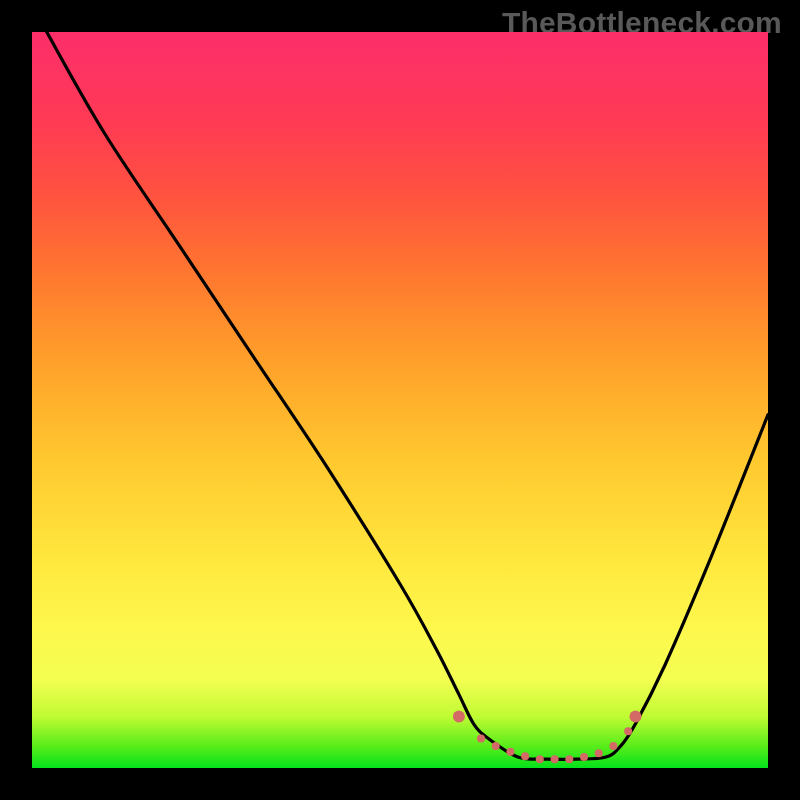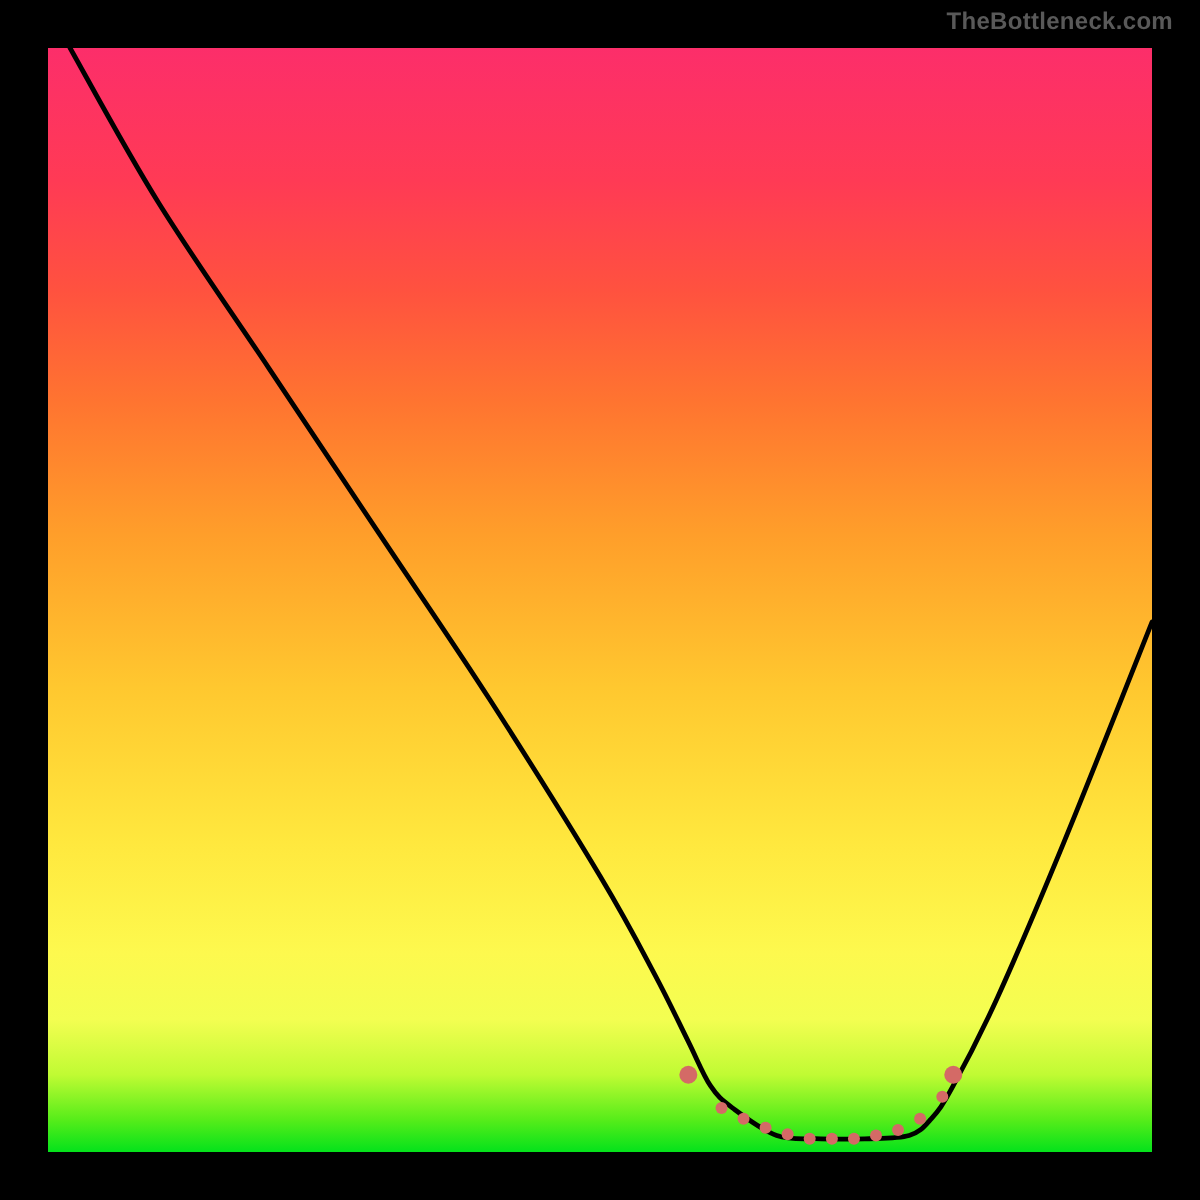--- a/index.html
+++ b/index.html
@@ -40,21 +40,21 @@
       #ff7430 68%,
       #ff523f 78%,
       #ff3a55 88%,
       #fc2e6a 100%
     );
   }
   .watermark {
     position: absolute;
     top: 6px;
     right: 18px;
-    font-size: 16px;
+    font-size: 30px;
     font-weight: 600;
     color: #595959;
     letter-spacing: 0.2px;
     user-select: none;
   }
   svg.curve {
     position: absolute;
     left: 0;
     top: 0;
     width: 736px;

